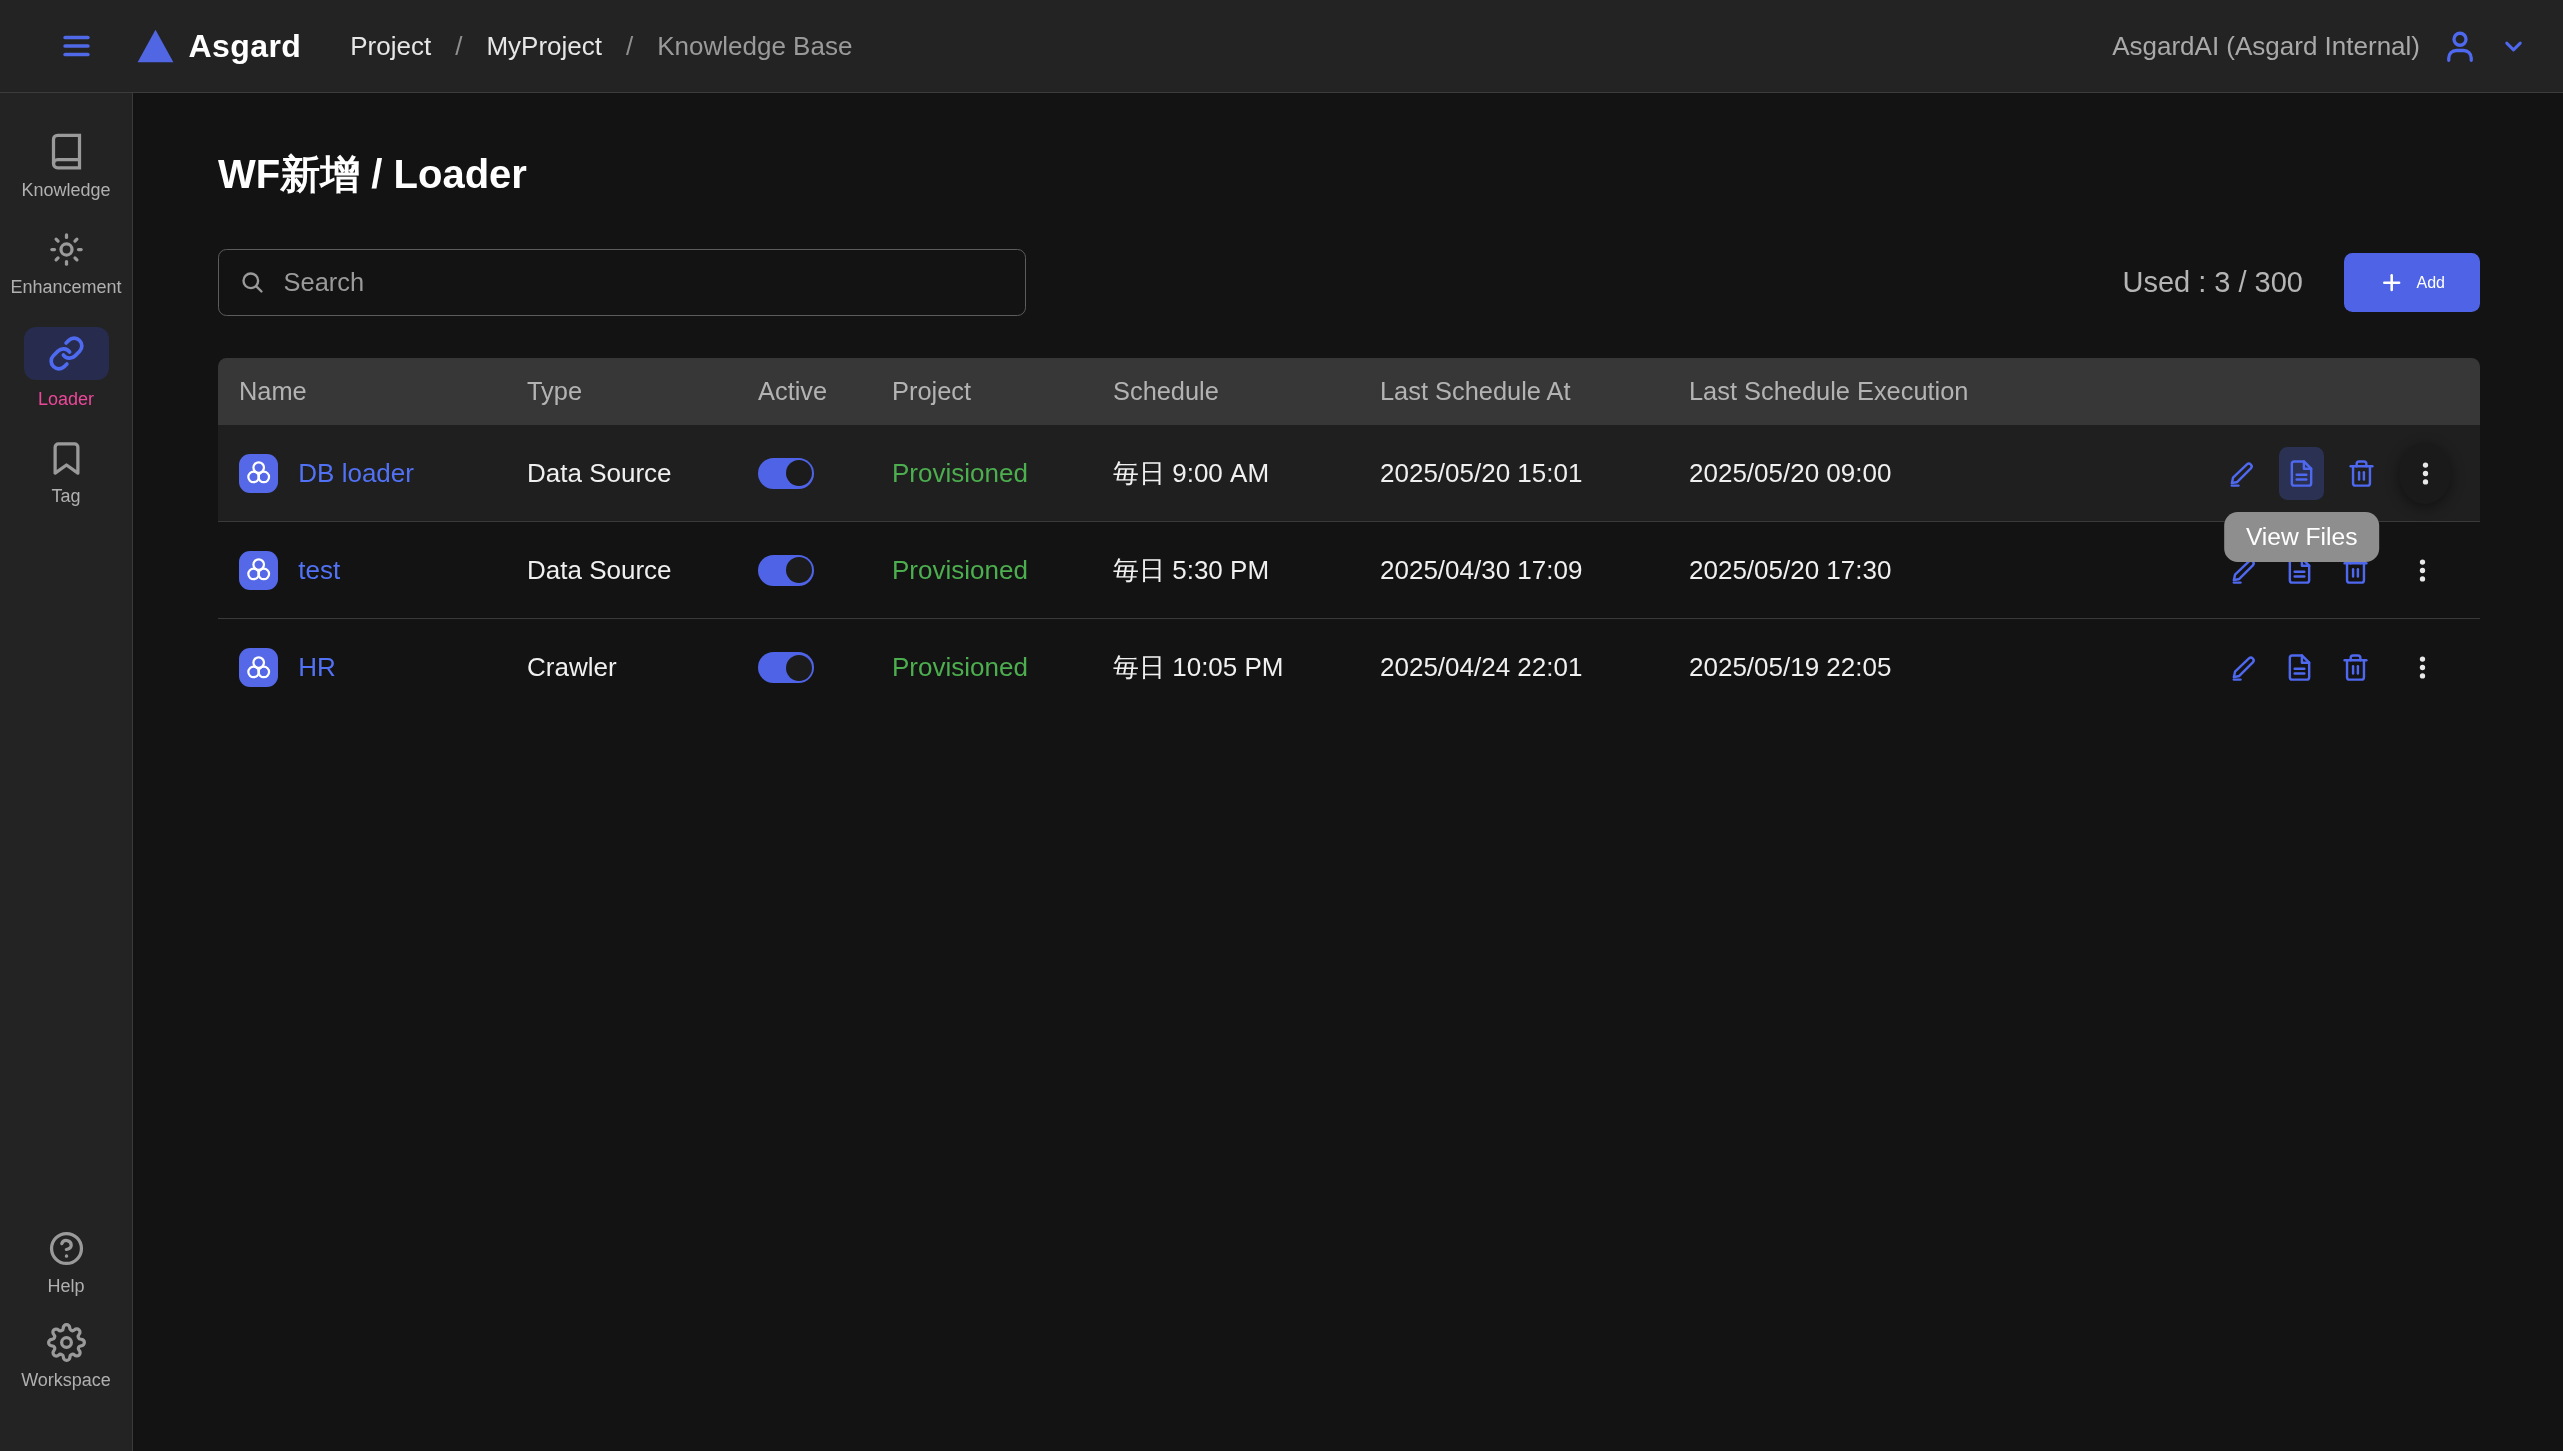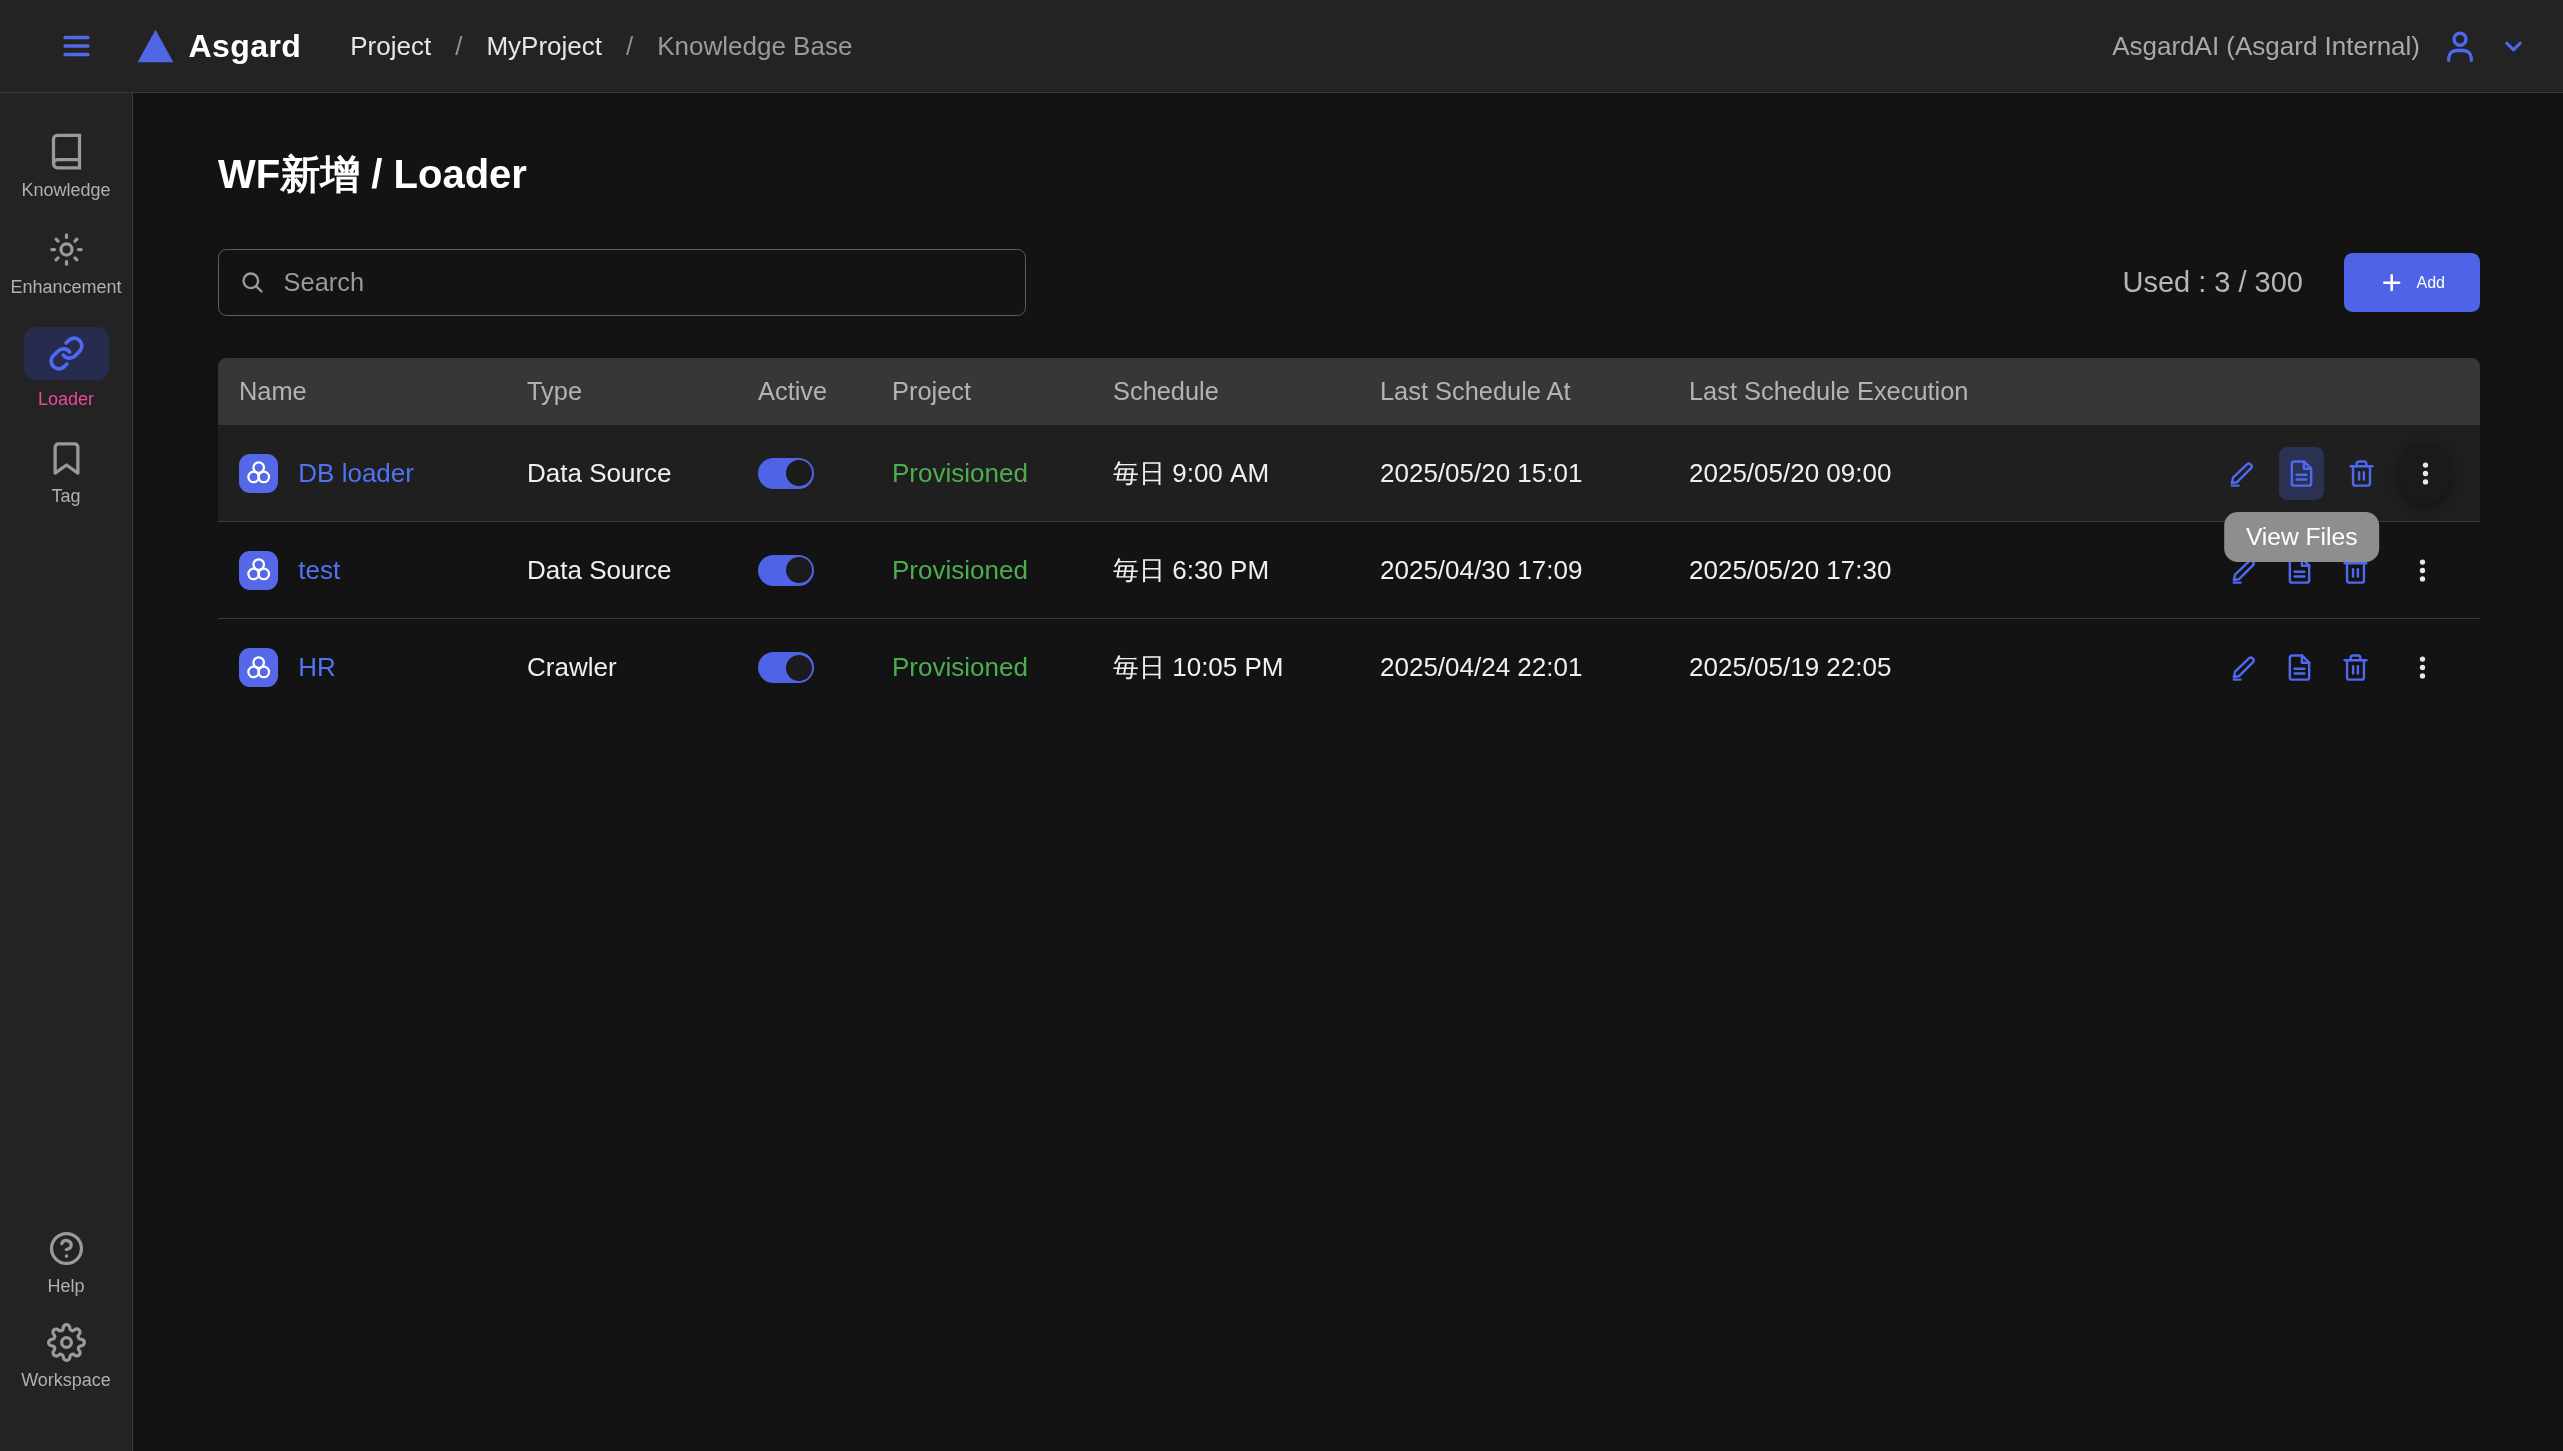--- a/index.html
+++ b/index.html
@@ -336,21 +336,21 @@
             </span>
             <span class="name-link">test</span>
           </div>
           <div>Data Source</div>
           <div>
               <div class="toggle">
                 <div class="knob"></div>
               </div>
             </div>
           <div class="status-ok">Provisioned</div>
-          <div>毎日 6:30 PM</div>
+          <div>毎日 5:30 PM</div>
           <div>2025/04/30 17:09</div>
           <div>2025/05/20 17:30</div>
           <div class="actions">
             <span class="icon-btn">
               <svg width="29" height="29" viewBox="0 0 24 24" fill="none" stroke="currentColor" stroke-width="2" stroke-linecap="round" stroke-linejoin="round">
                   <path d="M16.5 4.5a2.3 2.3 0 0 1 3.25 3.25L8.5 19 4 20l1-4.5z"></path>
                   <line x1="4" y1="22" x2="9.5" y2="22"></line>
                 </svg>
             </span>
             <span class="icon-btn">

